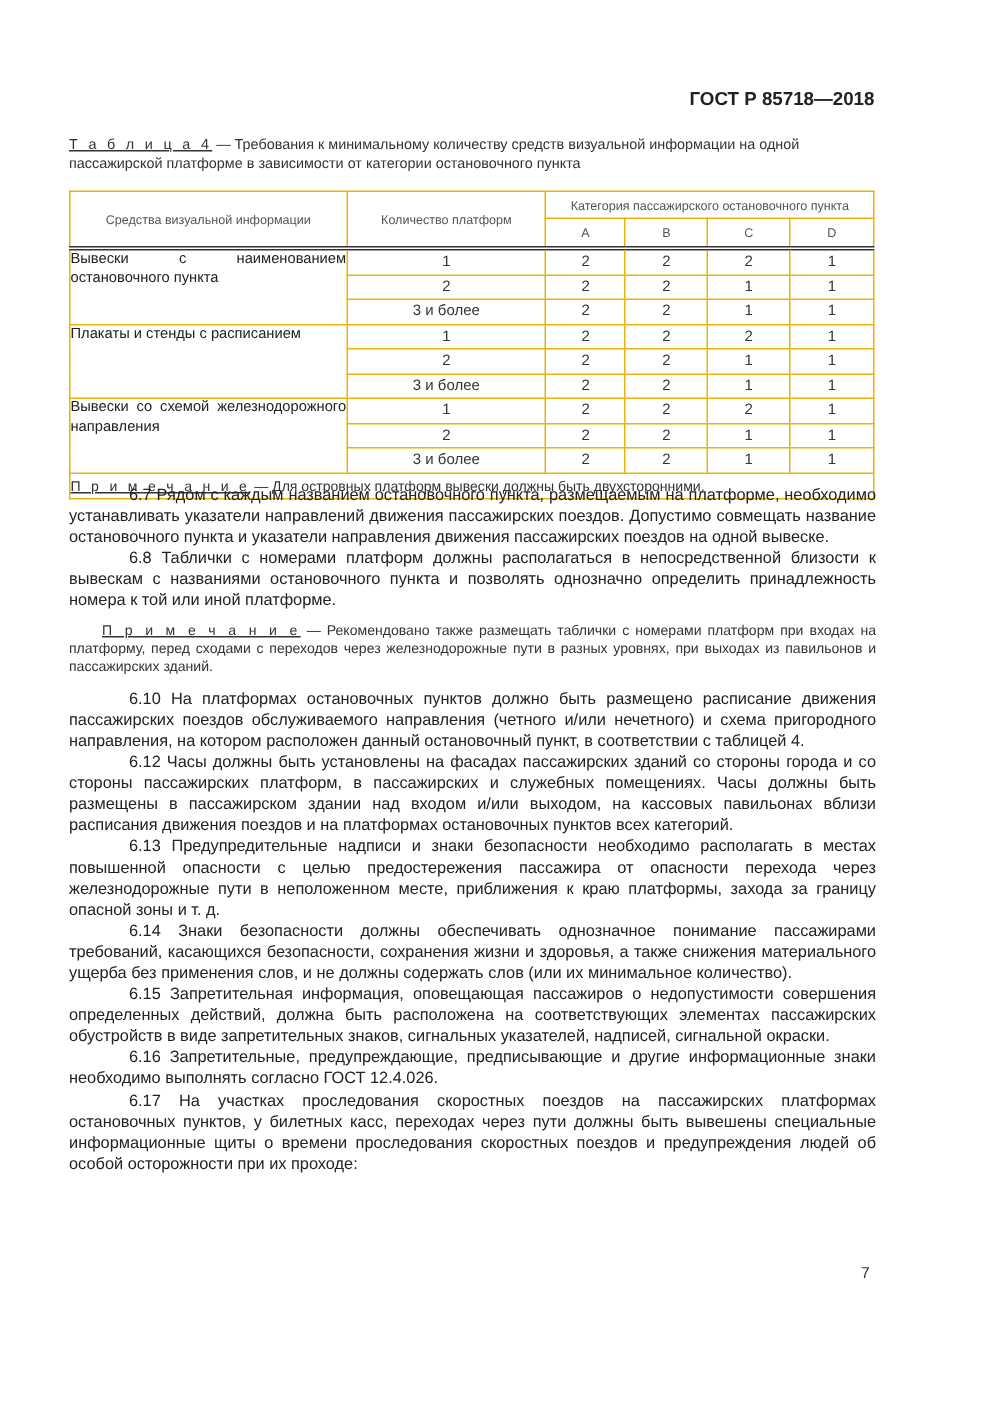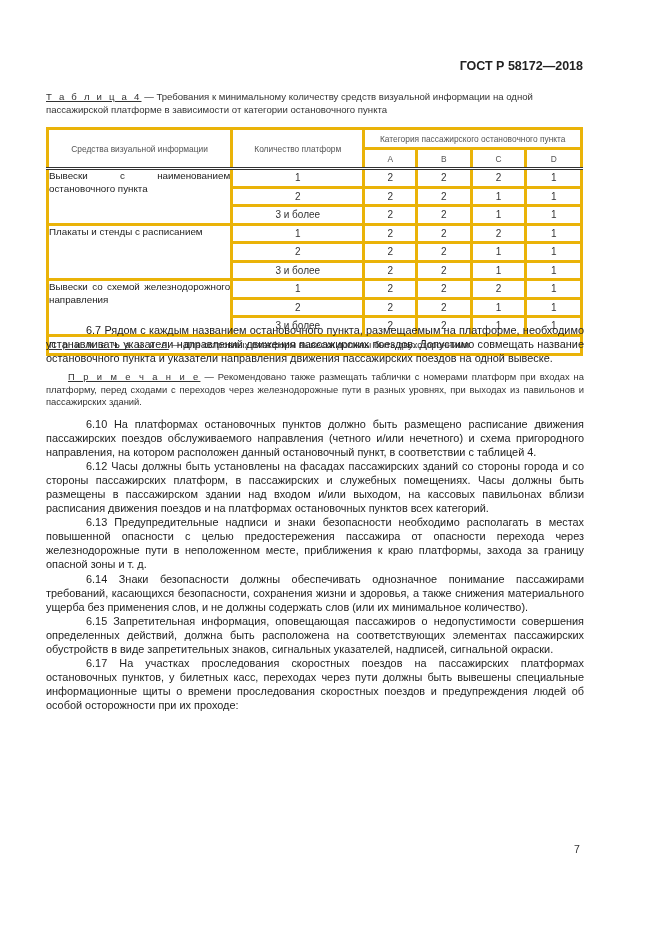--- a/index.html
+++ b/index.html
@@ -2,38 +2,38 @@
 <html><head>
 <meta charset="utf-8">
 <style>
   html, body { margin:0; padding:0; background:#ffffff; }
   body { width:661px; height:935px; position:relative; overflow:hidden;
          font-family:"Liberation Sans", sans-serif; color:#1a1a1a; }
   .doc-header { position:absolute; top:59px; right:78px; font-weight:bold; font-size:12.5px; color:#222; }
   .table-caption { position:absolute; left:46px; top:91px; width:540px; font-size:9.6px; line-height:12.5px; color:#333; }
   .spaced { letter-spacing:2.2px;text-decoration:underline; }
   table.req { position:absolute; left:46px; top:127px; width:537px; border-collapse:collapse; font-size:9.6px; color:#333; }
-  table.req td, table.req th { border:3px solid #eab308; padding:0; }
+  table.req td, table.req th { border:1px solid #eab308; padding:0; }
   table.req th { font-weight:normal; font-size:8.4px; color:#555; }
   th.h-main { height:36px; }
   th.h-cat { height:17px; }
   th.h-sub { height:17px; }
   tr.hdr-last th { border-bottom:3px double #333; }
   td.lbl { text-align:left; vertical-align:top; padding:2px 4px 0 4px; line-height:12.5px; font-size:9.8px; color:#222; text-align:justify; }
   td.num { text-align:center; height:15.5px; font-size:10px; color:#333; }
   td.note { text-align:left; padding-left:22px; height:16px; font-size:9.4px; color:#333; }
   .body-text { position:absolute; left:46px; top:323px; width:538px; font-size:10.9px; line-height:14.1px; color:#222; text-align:justify; }
   .body-text p { margin:0; text-indent:40px; }
   .body-text p.note { font-size:9.4px; line-height:12.4px; color:#333; text-indent:22px; margin:6px 0 8px 0; }
   .page-num { position:absolute; left:574px; top:843px; font-size:10.5px; color:#333; }
 </style>
 </head>
 <body>
 
-<div class="doc-header">ГОСТ Р 58172—2018</div>
+<div class="doc-header">ГОСТ Р 85718—2018</div>
 
 <div class="table-caption">
   <span class="spaced">Т а б л и ц а  4</span><span> — Требования к минимальному количеству средств визуальной информации на одной пассажирской платформе в зависимости от категории остановочного пункта</span>
 </div>
 
 <table class="req">
   <colgroup>
     <col style="width:185px">
       <col style="width:133px">
       <col style="width:53px">
@@ -124,22 +124,24 @@
   </tr>
 
   <tr>
     <td class="note" colspan="6"><span class="spaced">П р и м е ч а н и е</span><span> — Для островных платформ вывески должны быть двухсторонними.</span></td>
   </tr>
 </tbody>
   </table>
 
 <div class="body-text">
   <p>6.7 Рядом с каждым названием остановочного пункта, размещаемым на платформе, необходимо устанавливать указатели направлений движения пассажирских поездов. Допустимо совмещать название остановочного пункта и указатели направления движения пассажирских поездов на одной вывеске.</p>
+  <p>6.8 Таблички с номерами платформ должны располагаться в непосредственной близости к вывескам с названиями остановочного пункта и позволять однозначно определить принадлежность номера к той или иной платформе.</p>
   <p class="note"><span class="spaced">П р и м е ч а н и е</span><span> — Рекомендовано также размещать таблички с номерами платформ при входах на платформу, перед сходами с переходов через железнодорожные пути в разных уровнях, при выходах из павильонов и пассажирских зданий.</span></p>
   <p>6.10 На платформах остановочных пунктов должно быть размещено расписание движения пассажирских поездов обслуживаемого направления (четного и/или нечетного) и схема пригородного направления, на котором расположен данный остановочный пункт, в соответствии с таблицей 4.</p>
   <p>6.12 Часы должны быть установлены на фасадах пассажирских зданий со стороны города и со стороны пассажирских платформ, в пассажирских и служебных помещениях. Часы должны быть размещены в пассажирском здании над входом и/или выходом, на кассовых павильонах вблизи расписания движения поездов и на платформах остановочных пунктов всех категорий.</p>
   <p>6.13 Предупредительные надписи и знаки безопасности необходимо располагать в местах повышенной опасности с целью предостережения пассажира от опасности перехода через железнодорожные пути в неположенном месте, приближения к краю платформы, захода за границу опасной зоны и т. д.</p>
   <p>6.14 Знаки безопасности должны обеспечивать однозначное понимание пассажирами требований, касающихся безопасности, сохранения жизни и здоровья, а также снижения материального ущерба без применения слов, и не должны содержать слов (или их минимальное количество).</p>
   <p>6.15 Запретительная информация, оповещающая пассажиров о недопустимости совершения определенных действий, должна быть расположена на соответствующих элементах пассажирских обустройств в виде запретительных знаков, сигнальных указателей, надписей, сигнальной окраски.</p>
+  <p>6.16 Запретительные, предупреждающие, предписывающие и другие информационные знаки необходимо выполнять согласно ГОСТ 12.4.026.</p>
   <p>6.17 На участках проследования скоростных поездов на пассажирских платформах остановочных пунктов, у билетных касс, переходах через пути должны быть вывешены специальные информационные щиты о времени проследования скоростных поездов и предупреждения людей об особой осторожности при их проходе:</p>
 </div>
 
 <div class="page-num">7</div>
 
 </body></html>

